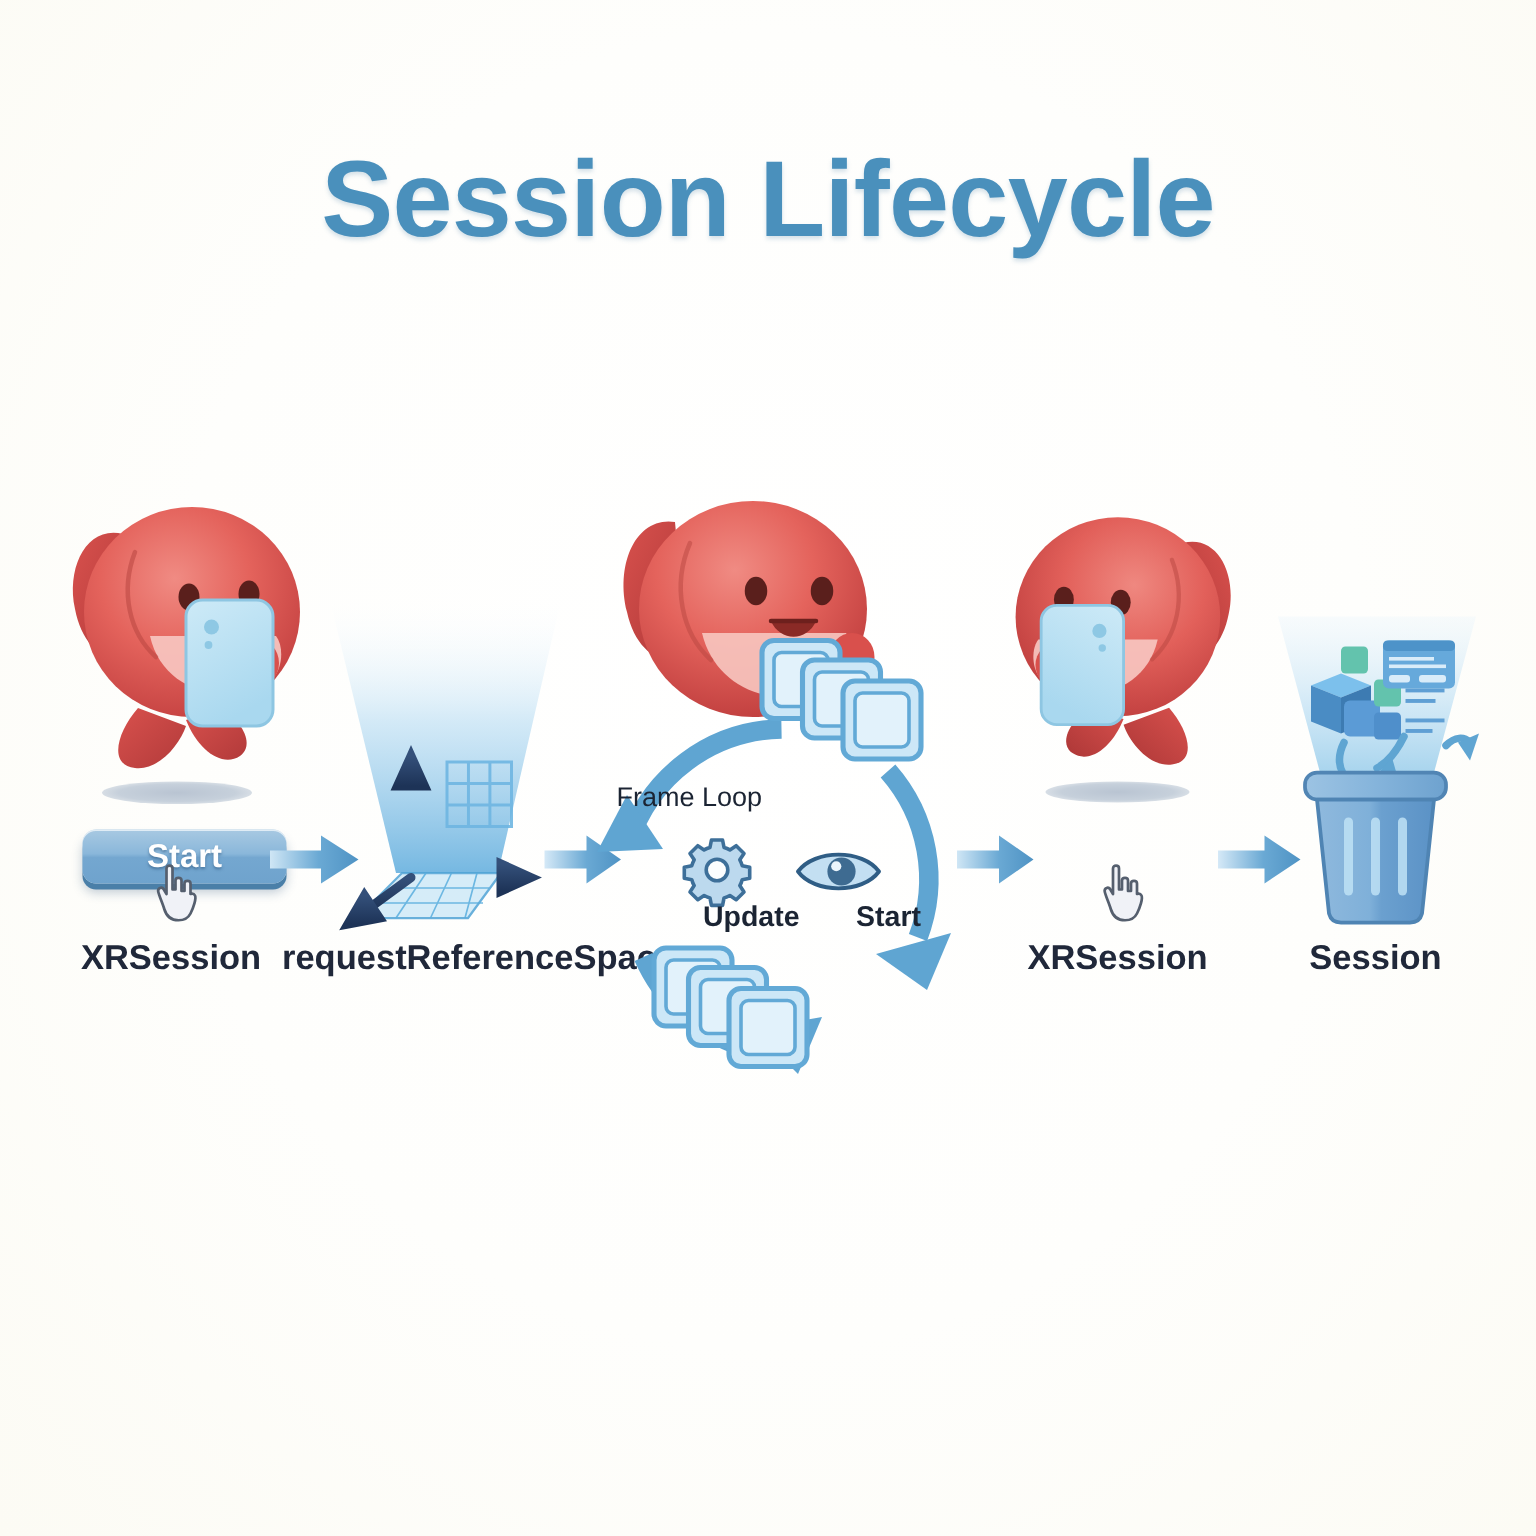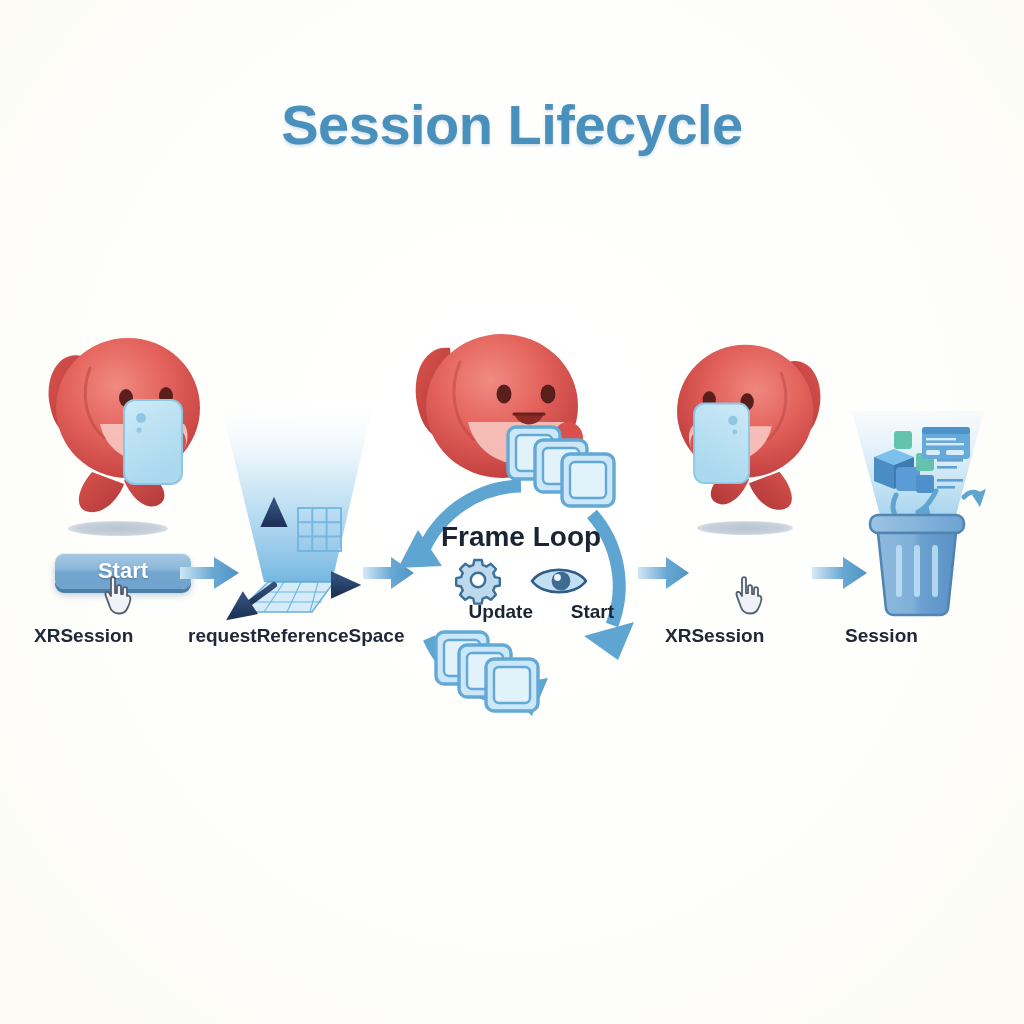--- a/index.html
+++ b/index.html
@@ -22,34 +22,35 @@
     background: radial-gradient(ellipse at 50% 45%, #ffffff 0%, #fefefc 55%, #fcfbf4 100%);
   }
 
   
   .title {
     position: absolute;
     left: 0;
     top: 92px;
     width: 1024px;
     text-align: center;
-    font-size: 56px;
+    font-size: 72px;
     font-weight: bold;
     letter-spacing: -0.5px;
     color: #4a90bc;
     text-shadow: 0 2px 3px rgba(90,140,175,0.25);
   }
 
   
   .abs { position: absolute; }
 
   
   .node-label {
     position: absolute;
-    font-size: 19px;
+    text-align: center;
+    font-size: 23px;
     font-weight: bold;
     color: #20283a;
     white-space: nowrap;
   }
 
   
   .gl-button {
     position: absolute;
     width: 136px;
     height: 36px;
@@ -74,23 +75,23 @@
   .char-shadow {
     position: absolute;
     border-radius: 50%;
     background: radial-gradient(ellipse at 50% 50%, #b9c4d2 0%, #c6d0db 55%, rgba(200,210,222,0.15) 100%);
   }
 
   
   .loop-title {
     position: absolute;
     width: 220px;
-    text-align: center;
-    font-size: 28px;
-    font-weight: bold;
+    text-align: left;
+    font-size: 18px;
+    font-weight: normal;
     color: #1b2433;
   }
   .loop-sublabel {
     position: absolute;
     width: 110px;
     text-align: right;
     font-size: 19px;
     font-weight: bold;
     color: #1b2433;
   }

